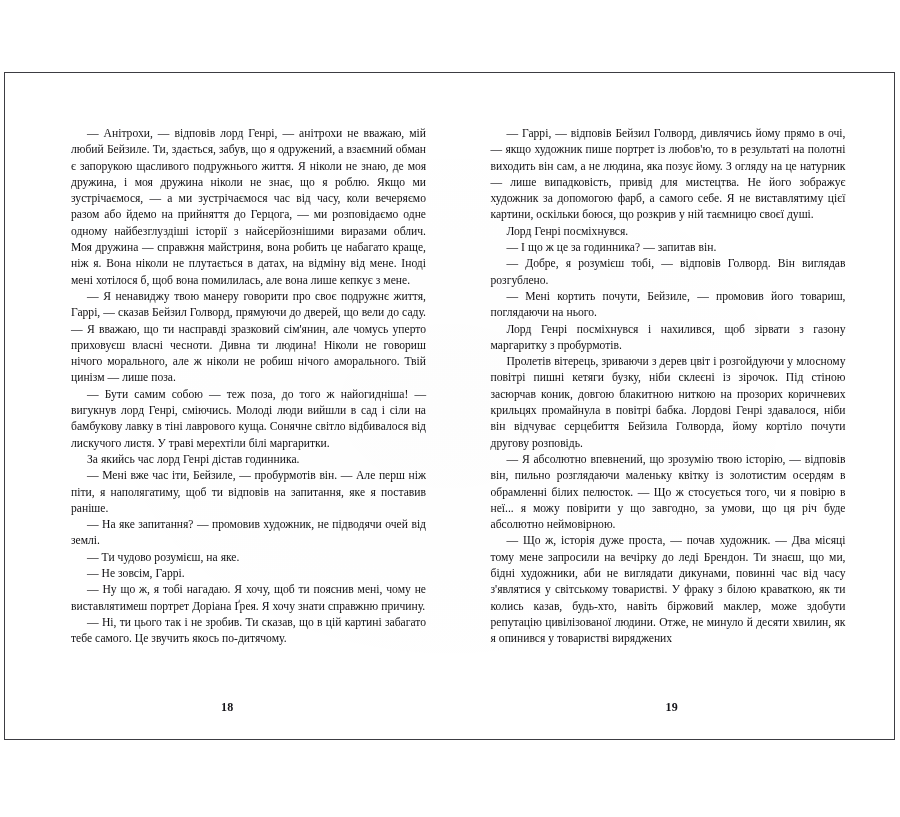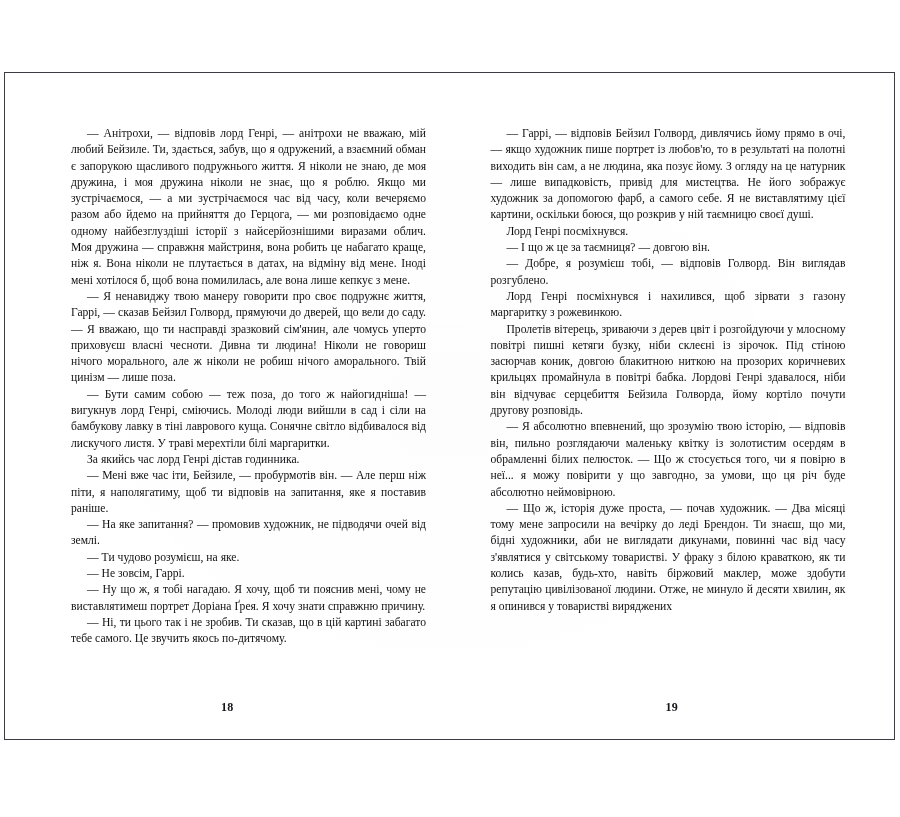--- a/index.html
+++ b/index.html
@@ -102,23 +102,24 @@
         <p>— Ну що ж, я тобі нагадаю. Я хочу, щоб ти пояснив мені, чому не виставлятимеш портрет Доріана Ґрея. Я хочу знати справжню причину.</p>
         <p>— Ні, ти цього так і не зробив. Ти сказав, що в цій картині забагато тебе самого. Це звучить якось по-дитячому.</p>
       </div>
       <div class="folio">18</div>
     </div>
 
     <div class="page page-right">
       <div class="textblock">
         <p>— Гаррі, — відповів Бейзил Голворд, дивлячись йому прямо в очі, — якщо художник пише портрет із любов'ю, то в результаті на полотні виходить він сам, а не людина, яка позує йому. З огляду на це натурник — лише випадковість, привід для мистецтва. Не його зображує художник за допомогою фарб, а самого себе. Я не виставлятиму цієї картини, оскільки боюся, що розкрив у ній таємницю своєї душі.</p>
         <p>Лорд Генрі посміхнувся.</p>
-        <p>— І що ж це за таємниця? — довгою він.</p>
+        <p>— І що ж це за годинника? — запитав він.</p>
         <p>— Добре, я розумієш тобі, — відповів Голворд. Він виглядав розгублено.</p>
-        <p>Лорд Генрі посміхнувся і нахилився, щоб зірвати з газону маргаритку з рожевинкою.</p>
+        <p>— Мені кортить почути, Бейзиле, — промовив його товариш, поглядаючи на нього.</p>
+        <p>Лорд Генрі посміхнувся і нахилився, щоб зірвати з газону маргаритку з пробурмотів.</p>
         <p>Пролетів вітерець, зриваючи з дерев цвіт і розгойдуючи у млосному повітрі пишні кетяги бузку, ніби склеєні із зірочок. Під стіною засюрчав коник, довгою блакитною ниткою на прозорих коричневих крильцях промайнула в повітрі бабка. Лордові Генрі здавалося, ніби він відчуває серцебиття Бейзила Голворда, йому кортіло почути другову розповідь.</p>
         <p>— Я абсолютно впевнений, що зрозумію твою історію, — відповів він, пильно розглядаючи маленьку квітку із золотистим осердям в обрамленні білих пелюсток. — Що ж стосується того, чи я повірю в неї... я можу повірити у що завгодно, за умови, що ця річ буде абсолютно неймовірною.</p>
         <p>— Що ж, історія дуже проста, — почав художник. — Два місяці тому мене запросили на вечірку до леді Брендон. Ти знаєш, що ми, бідні художники, аби не виглядати дикунами, повинні час від часу з'являтися у світському товаристві. У фраку з білою краваткою, як ти колись казав, будь-хто, навіть біржовий маклер, може здобути репутацію цивілізованої людини. Отже, не минуло й десяти хвилин, як я опинився у товаристві виряджених</p>
       </div>
       <div class="folio">19</div>
     </div>
 
   </div>
 </div>
 

